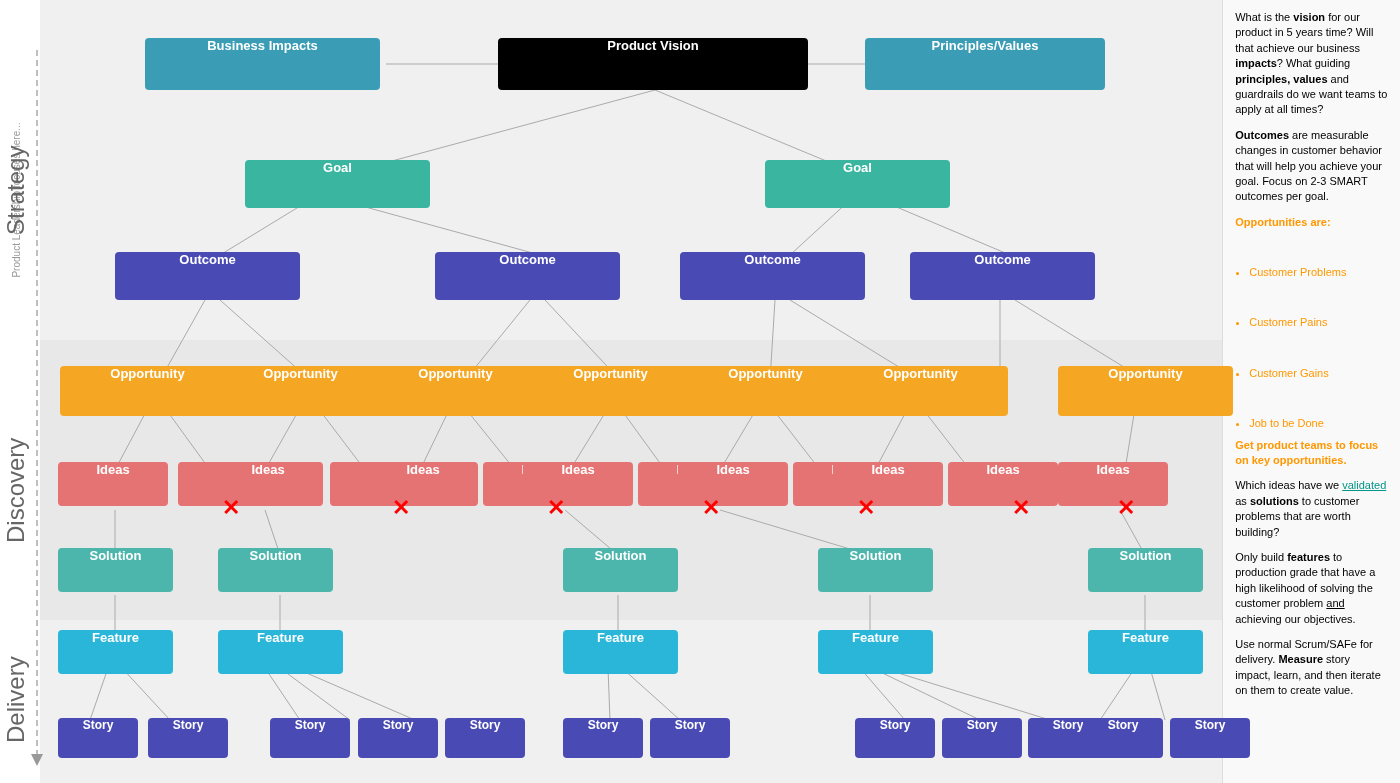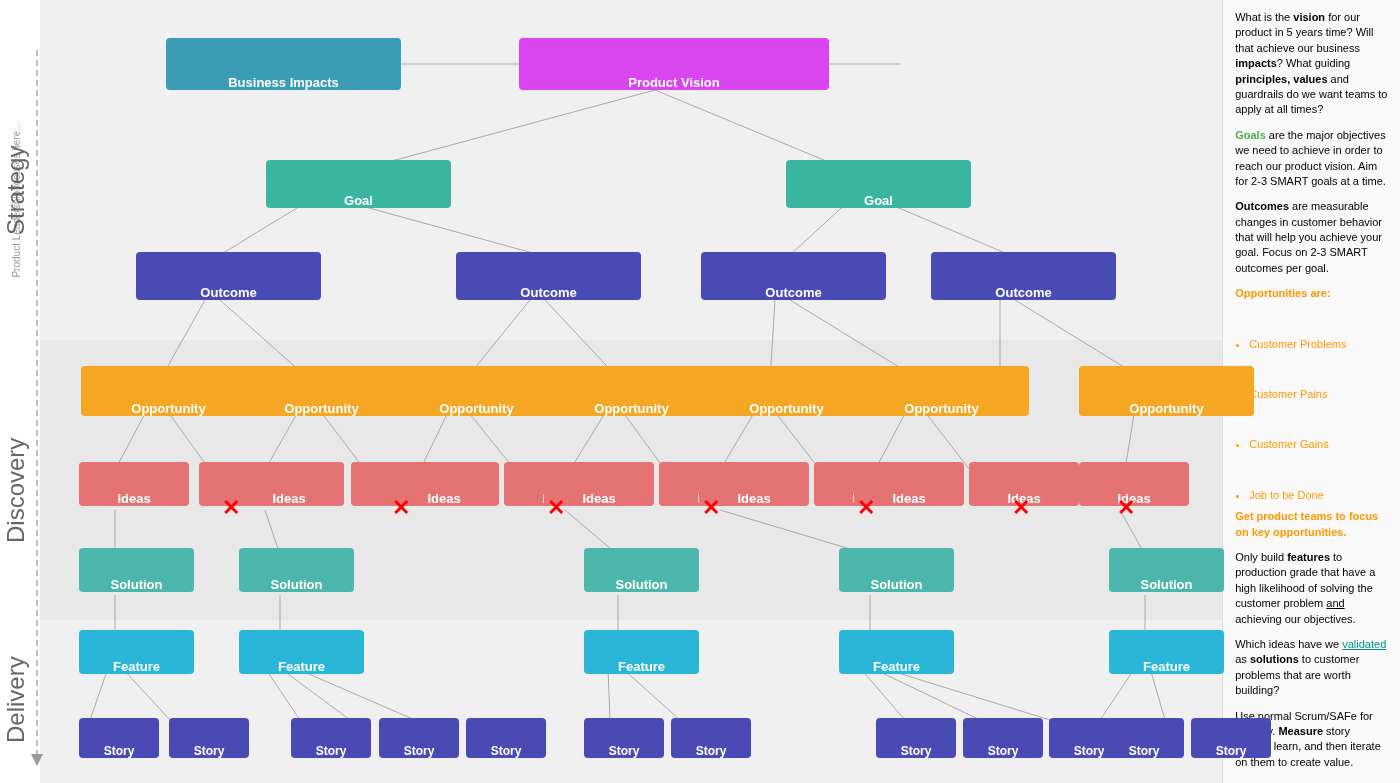--- a/index.html
+++ b/index.html
@@ -10,21 +10,21 @@
     .sidebar ul { margin-left: 14px; margin-bottom: 6px; }
     .sidebar ul li { margin-bottom: 2px; color: #555; margin-top: 35px; }
 
     .canvas { position: relative; width: 100%; height: 783px; background: white; }
 
     
     .v-label { position: absolute; left: 0; writing-mode: vertical-rl; transform: rotate(180deg); font-size: 22px; color: #888; font-weight: 300; display: flex; align-items: center; justify-content: center; }
     .v-label-strategy { top: 60px; height: 250px; }
 
     
-    .box { position: absolute; border-radius: 4px; display: flex; align-items: flex-end; justify-content: center; font-weight: bold; font-size: 13px; color: white; text-align: center; margin-left: 21px; }
+    .box { position: absolute; border-radius: 4px; display: flex; align-items: flex-start; justify-content: center; font-weight: bold; font-size: 13px; color: white; text-align: center; }
 
     
     .svg-overlay { position: absolute; top: 0; left: 0; width: 100%; height: 100%; pointer-events: none; }
 
     
     .section-bg { position: absolute; left: 40px; right: 0; }
     .section-strategy { top: 0; height: 340px; background: #f0f0f0; }
     .section-discovery { top: 340px; height: 280px; background: #e8e8e8; }
     .section-delivery { top: 620px; height: 163px; background: #f0f0f0; }
   </style>
@@ -133,22 +133,25 @@
     <span>Discovery</span>
   </div>
 
   <div style="position:absolute; left:2px; top:630px; height:140px; writing-mode:vertical-rl; transform:rotate(180deg); font-size:24px; color:#666; font-weight:300; display:flex; align-items:center; justify-content:center;">
     <span>Delivery</span>
   </div>
 
   <div class="box" style="left:145px; top:38px; width:235px; height:52px; background:#3a9cb5;">
     <span>Business Impacts</span>
   </div>
-  <div class="box" style="left:498px; top:38px; width:310px; height:52px; background:#d946ef;">
+  <div class="box" style="left:498px; top:38px; width:310px; height:52px; background:#000000;">
     <span>Product Vision</span>
+  </div>
+  <div class="box" style="left:865px; top:38px; width:240px; height:52px; background:#3a9cb5;">
+    <span>Principles/Values</span>
   </div>
 
   <div class="box" style="left:245px; top:160px; width:185px; height:48px; background:#3ab5a0;">
     <span>Goal</span>
   </div>
   <div class="box" style="left:765px; top:160px; width:185px; height:48px; background:#3ab5a0;">
     <span>Goal</span>
   </div>
 
   <div class="box" style="left:115px; top:252px; width:185px; height:48px; background:#4a4ab5;">
@@ -305,39 +308,36 @@
     </div>
   <div class="box" style="left:1170px; top:718px; width:80px; height:40px; background:#4a4ab5; font-size:12px;">
       <span>Story</span>
     </div>
 
 </div>
 
 <div class="sidebar">
   <p>
     What is the <strong>vision</strong> for our product in 5 years time? Will that achieve our business <strong>impacts</strong>? What guiding <strong>principles, values</strong> and guardrails do we want teams to apply at all times?
-  </p>
-  <p>
-    <span style="color:#4CAF50; font-weight:bold;">Goals</span> are the major objectives we need to achieve in order to reach our product vision. Aim for 2-3 SMART goals at a time.
   </p>
   <p>
     <strong>Outcomes</strong> are measurable changes in customer behavior that will help you achieve your goal. Focus on 2-3 SMART outcomes per goal.
   </p>
   <p>
     <span style="color:#FF9800; font-weight:bold;margin-top:12px;">Opportunities are:</span><br>
     </p><ul>
       <li style="color:#FF9800;">Customer Problems</li>
       <li style="color:#FF9800;">Customer Pains</li>
       <li style="color:#FF9800;">Customer Gains</li>
       <li style="color:#FF9800;">Job to be Done</li>
     </ul>
     <span style="color:#FF9800;font-weight:bold;">Get product teams to focus on key opportunities.</span>
   <p></p>
   <p>
+    Which ideas have we <span style="color:#009688; text-decoration:underline;">validated</span> as <strong>solutions</strong> to customer problems that are worth building?
+  </p>
+  <p>
     Only build <strong>features</strong> to production grade that have a high likelihood of solving the customer problem <span style="text-decoration:underline;">and</span> achieving our objectives.
   </p>
   <p>
-    Which ideas have we <span style="color:#009688; text-decoration:underline;">validated</span> as <strong>solutions</strong> to customer problems that are worth building?
-  </p>
-  <p>
     Use normal Scrum/SAFe for delivery. <strong>Measure</strong> story impact, learn, and then iterate on them to create value.
   </p>
 </div>
 
 </body></html>

